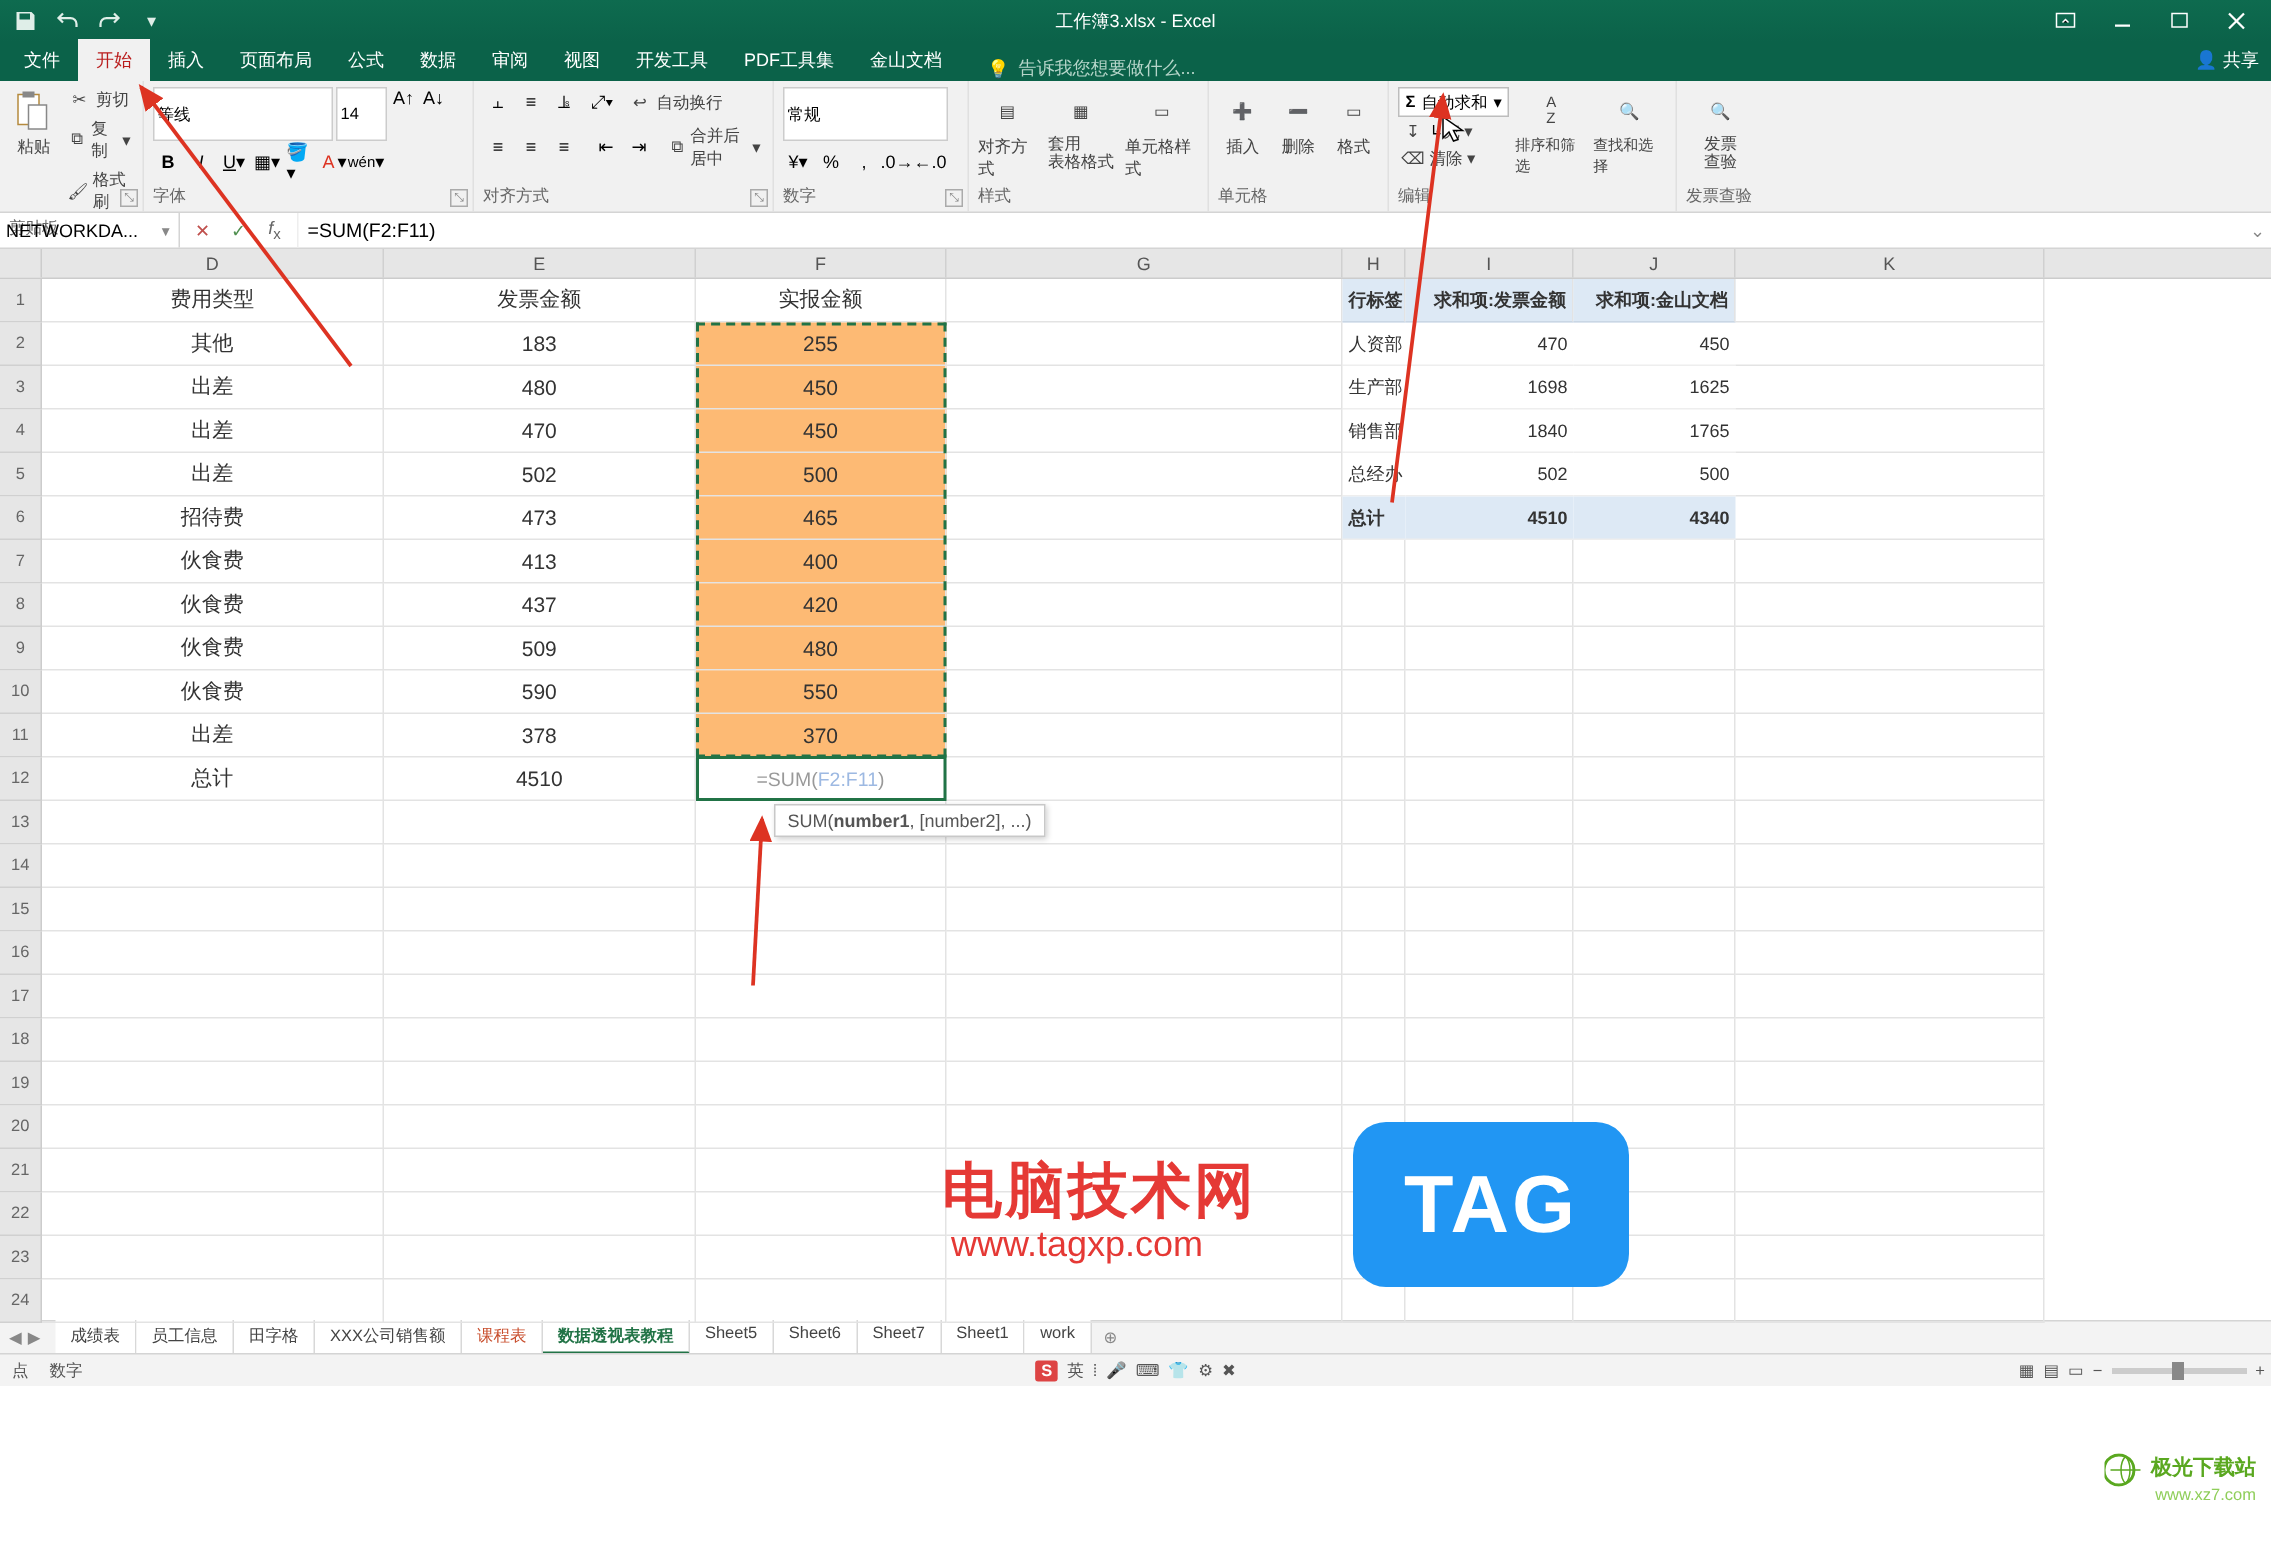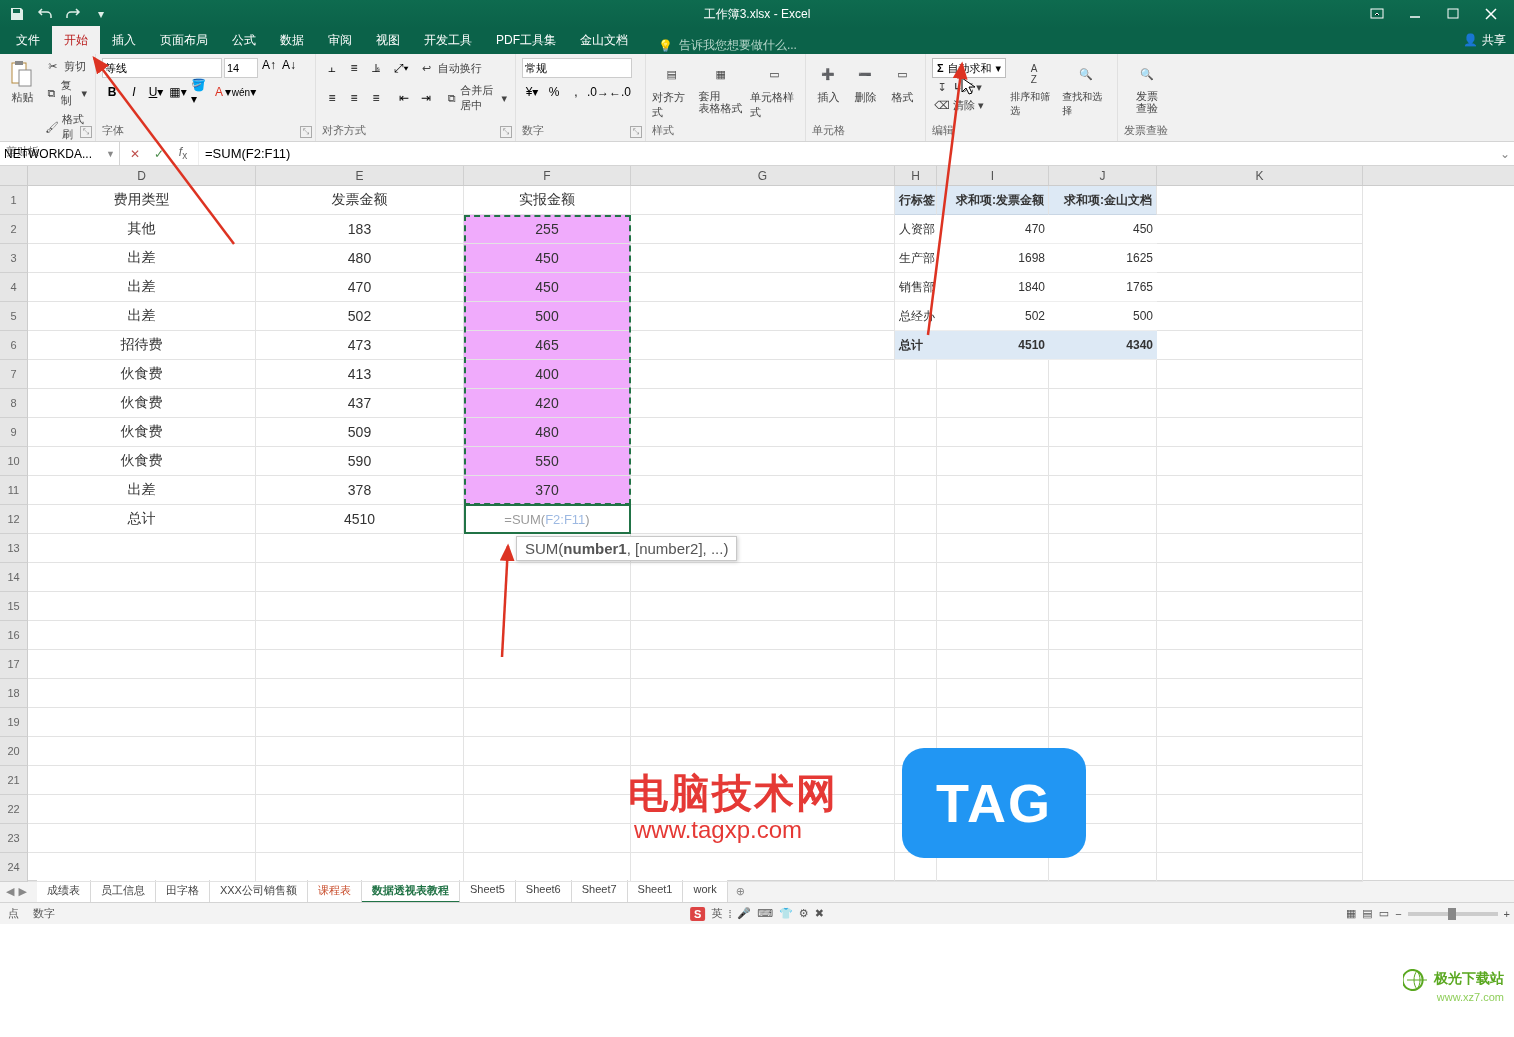--- a/index.html
+++ b/index.html
@@ -24,21 +24,21 @@
 .ribbon { height: 88px; background: #f1f1f1; border-bottom: 1px solid #d4d4d4; display: flex; position: relative; }
 .rgroup { border-right: 1px solid #e0e0e0; padding: 4px 6px 2px; display: flex; flex-direction: column; position: relative; }
 .rgroup .content { flex: 1; display: flex; align-items: flex-start; gap: 4px; }
 .rgroup .label { text-align: left; font-size: 11px; color: #666; padding: 1px 0; }
 .rgroup .launcher { position: absolute; right: 3px; bottom: 3px; width: 12px; height: 12px; border: 1px solid #aaa; font-size: 8px; text-align: center; line-height: 10px; color: #888; }
 .big-btn { display: flex; flex-direction: column; align-items: center; width: 40px; gap: 2px; padding-top: 2px; font-size: 11px; color: #444; }
 .big-btn .ico { width: 28px; height: 28px; display: inline-flex; align-items: center; justify-content: center; }
 .mini-stack { display: flex; flex-direction: column; gap: 2px; justify-content: center; }
 .mini { font-size: 11px; color: #444; display: flex; align-items: center; gap: 3px; padding: 1px 2px; }
 .mini .ico { width: 16px; height: 14px; display: inline-flex; align-items: center; justify-content: center; }
-.combo { height: 20px; border: 1px solid #ccc; background: #fff; font-size: 11px; padding: 1px 2px; }
+.combo { height: 36px; border: 1px solid #ccc; background: #fff; font-size: 11px; padding: 1px 2px; }
 .row-ico { display: flex; gap: 2px; }
 .row-ico span { width: 20px; height: 20px; display: inline-flex; align-items: center; justify-content: center; border: 1px solid transparent; }
 .wide-btn { border: 1px solid #bdbdbd; background: #fff; height: 20px; font-size: 11px; display: inline-flex; align-items: center; padding: 0 4px; gap: 4px;}
 
 
 .formula-bar { height: 24px; border-bottom: 1px solid #d4d4d4; display: flex; align-items: stretch; background: #fff; }
 .namebox { width: 120px; border-right: 1px solid #d4d4d4; display: flex; align-items: center; padding: 0 4px; font-size: 12px; position: relative; }
 .namebox .dd { position: absolute; right: 4px; color: #888; font-size: 9px; }
 .fb-btns { display: flex; align-items: center; padding: 0 6px; gap: 6px; border-right: 1px solid #eee; }
 .fb-btns span { width: 18px; text-align: center; color: #666; }
@@ -56,24 +56,24 @@
 .cell { border-right: 1px solid #e3e3e3; border-bottom: 1px solid #e3e3e3; text-align: center; font-size: 14px; color: #333; display: flex; align-items: center; justify-content: center; padding: 0 4px; position: relative; overflow: visible; }
 .cell.left { justify-content: flex-start; }
 .cell.right { justify-content: flex-end; }
 
 
 .wD { width: 228px; } .wE { width: 208px; } .wF { width: 167px; } .wG { width: 264px; } .wH { width: 42px; } .wI { width: 112px; } .wJ { width: 108px; } .wK { width: 206px; }
 
 
 .marq { position: absolute; border: 2px dashed #217346; pointer-events: none; }
 .active-cell { border: 2px solid #217346; position: absolute; pointer-events: none; background: rgba(255,255,255,.5);}
-.bluefill { background: #f0abfc; }
+.bluefill { background: #fdba74; }
 .formula-cell { color: #333; font-size: 13px; }
 .formula-cell .ref { color: #3a72c4; }
-.tooltip { position: absolute; background: #fff; border: 1px solid #c8c8c8; font-size: 15px; padding: 3px 8px; box-shadow: 1px 1px 4px rgba(0,0,0,.2); color: #555; white-space: nowrap; }
+.tooltip { position: absolute; background: #fff; border: 1px solid #c8c8c8; font-size: 12px; padding: 3px 8px; box-shadow: 1px 1px 4px rgba(0,0,0,.2); color: #555; white-space: nowrap; }
 
 
 .pivot-head { background: #dde9f5; border-bottom: 1px solid #c9d6e4; font-size: 12px; font-weight: bold; }
 .pivot-cell { border-right: none; border-bottom: 1px solid #eee; font-size: 12px; }
 .pivot-total { background: #dde9f5; font-weight: bold; }
 .dd-btn { width: 14px; height: 14px; border: 1px solid #999; display: inline-flex; align-items: center; justify-content: center; font-size: 8px; margin-left: 6px; }
 
 
 .arrow { position: absolute; pointer-events: none; }
 

